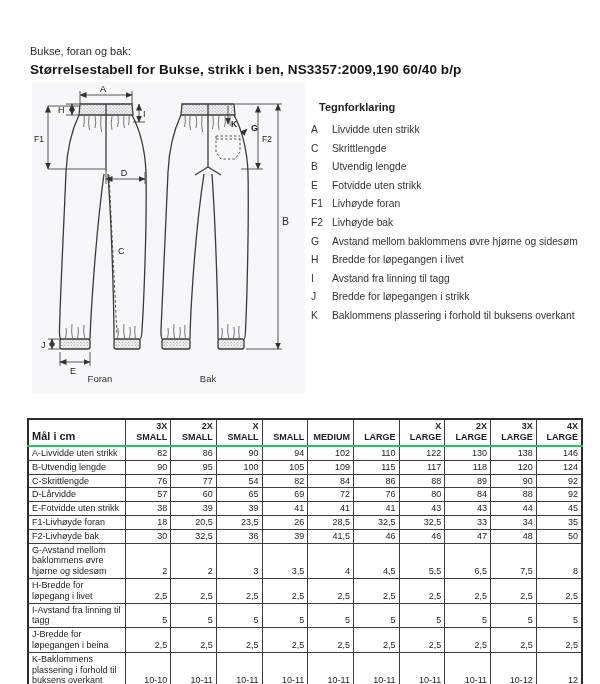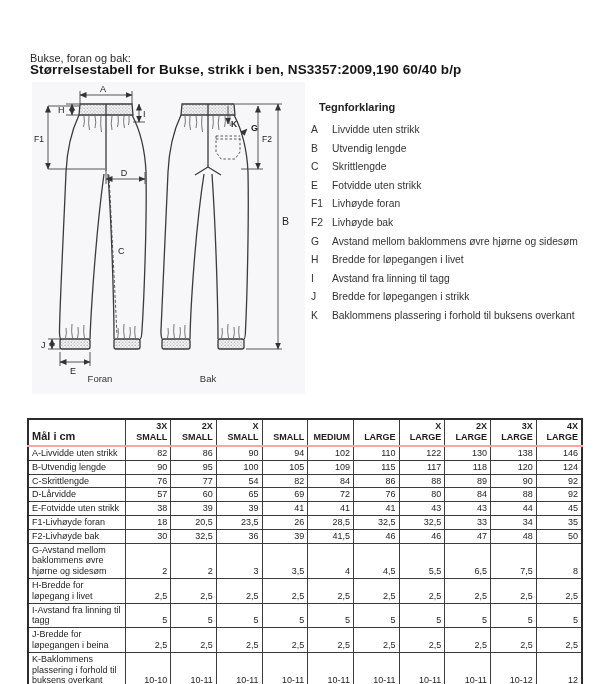--- a/index.html
+++ b/index.html
@@ -1,40 +1,40 @@
 <!DOCTYPE html>
 <html><head>
 <meta charset="utf-8">
 <style>
   html,body{margin:0;padding:0;}
   body{
     width:600px;height:684px;background:#ffffff;position:relative;overflow:hidden;
     font-family:"Liberation Sans","DejaVu Sans",sans-serif;color:#1c1c1c;
   }
   .doc-title{position:absolute;left:30px;top:14px;font-size:13.5px;font-weight:bold;color:#161616;letter-spacing:.1px;margin-top:48px;}
-  .doc-subtitle{position:absolute;left:30px;top:52px;font-size:11px;color:#2a2a2a;}
+  .doc-subtitle{position:absolute;left:30px;top:45px;font-size:11px;color:#2a2a2a;}
 
   .figure-wrap{position:absolute;left:32px;top:82px;width:273px;height:312px;background:#f7f7f9;}
   .figure-wrap svg{display:block;}
   .dimtext{font-size:9px;fill:#222;}
   .dimtext-sm{font-size:8.5px;fill:#222;}
   .viewlabel{font-size:9.5px;fill:#333;}
 
   .legend{position:absolute;left:311px;top:101px;width:286px;}
   .legend-heading{font-size:11px;font-weight:bold;color:#222;margin:0 0 8px 8px;}
   .leg-item{font-size:10.3px;color:#333;line-height:18.6px;white-space:nowrap;}
   .leg-letter{display:inline-block;width:21px;}
 
   table.sizes{
     position:absolute;left:27px;top:418px;width:556px;
     border-collapse:collapse;table-layout:fixed;
     font-size:9px;color:#1d1d1d;border:2px solid #2c2c2c;
   }
   table.sizes td{border:1px solid #3c3c3c;padding:1px 3px;vertical-align:bottom;line-height:1.2;}
-  table.sizes tr.header-row td{border-bottom:2px solid #fca5a5;font-weight:bold;text-align:right;padding-bottom:2px;}
+  table.sizes tr.header-row td{border-bottom:2px solid #22c55e;font-weight:bold;text-align:right;padding-bottom:2px;}
   td.corner{text-align:left !important;font-size:11px;}
   .hcell div{height:11px;overflow:visible;}
   td.rlabel{text-align:left;}
   td.val{text-align:right;}
 </style>
 </head>
 <body>
 
 <div class="doc-title">Størrelsestabell for Bukse, strikk i ben, NS3357:2009,190 60/40 b/p</div>
 <div class="doc-subtitle">Bukse, foran og bak:</div>
@@ -156,22 +156,22 @@
     <text class="viewlabel" x="68" y="300" text-anchor="middle">Foran</text>
     <text class="viewlabel" x="176" y="300" text-anchor="middle">Bak</text>
   </g>
 </svg>
 </div>
 
 <div class="legend">
   <div class="legend-heading">Tegnforklaring</div>
   <div>
       <div class="leg-item"><span class="leg-letter">A</span><span class="leg-text">Livvidde uten strikk</span></div>
+      <div class="leg-item"><span class="leg-letter">C</span><span class="leg-text">Skrittlengde</span></div>
       <div class="leg-item"><span class="leg-letter">B</span><span class="leg-text">Utvendig lengde</span></div>
-      <div class="leg-item"><span class="leg-letter">C</span><span class="leg-text">Skrittlengde</span></div>
       <div class="leg-item"><span class="leg-letter">E</span><span class="leg-text">Fotvidde uten strikk</span></div>
       <div class="leg-item"><span class="leg-letter">F1</span><span class="leg-text">Livhøyde foran</span></div>
       <div class="leg-item"><span class="leg-letter">F2</span><span class="leg-text">Livhøyde bak</span></div>
       <div class="leg-item"><span class="leg-letter">G</span><span class="leg-text">Avstand mellom baklommens øvre hjørne og sidesøm</span></div>
       <div class="leg-item"><span class="leg-letter">H</span><span class="leg-text">Bredde for løpegangen i livet</span></div>
       <div class="leg-item"><span class="leg-letter">I</span><span class="leg-text">Avstand fra linning til tagg</span></div>
       <div class="leg-item"><span class="leg-letter">J</span><span class="leg-text">Bredde for løpegangen i strikk</span></div>
       <div class="leg-item"><span class="leg-letter">K</span><span class="leg-text">Baklommens plassering i forhold til buksens overkant</span></div>
     </div>
 </div>

